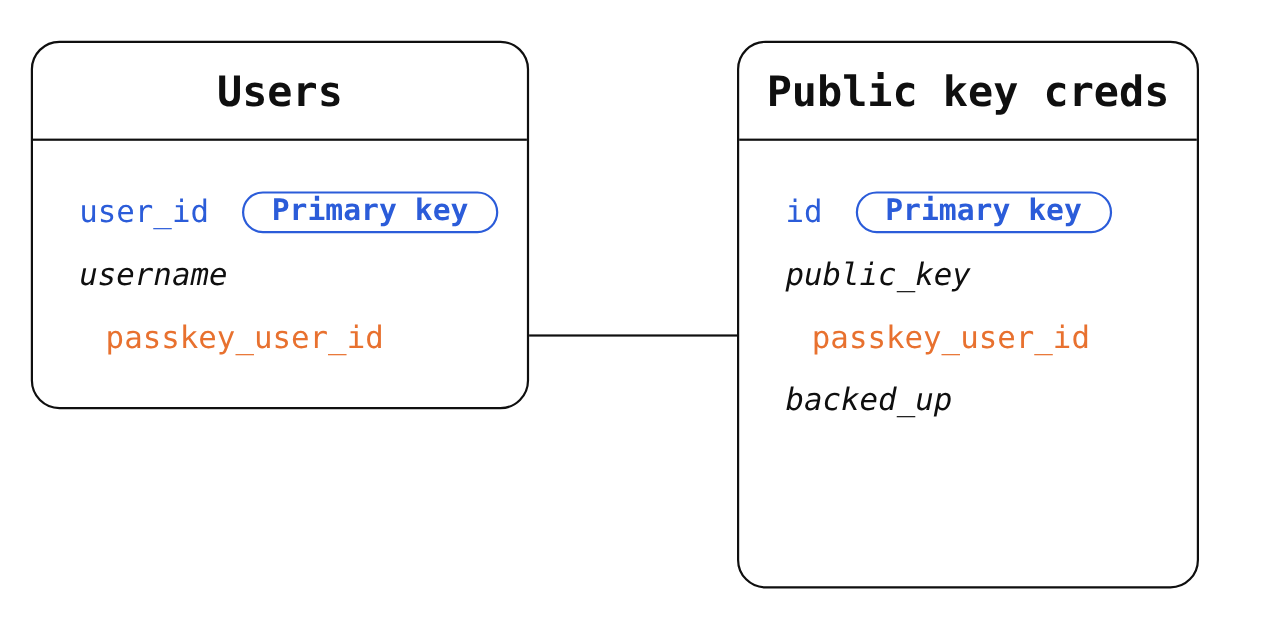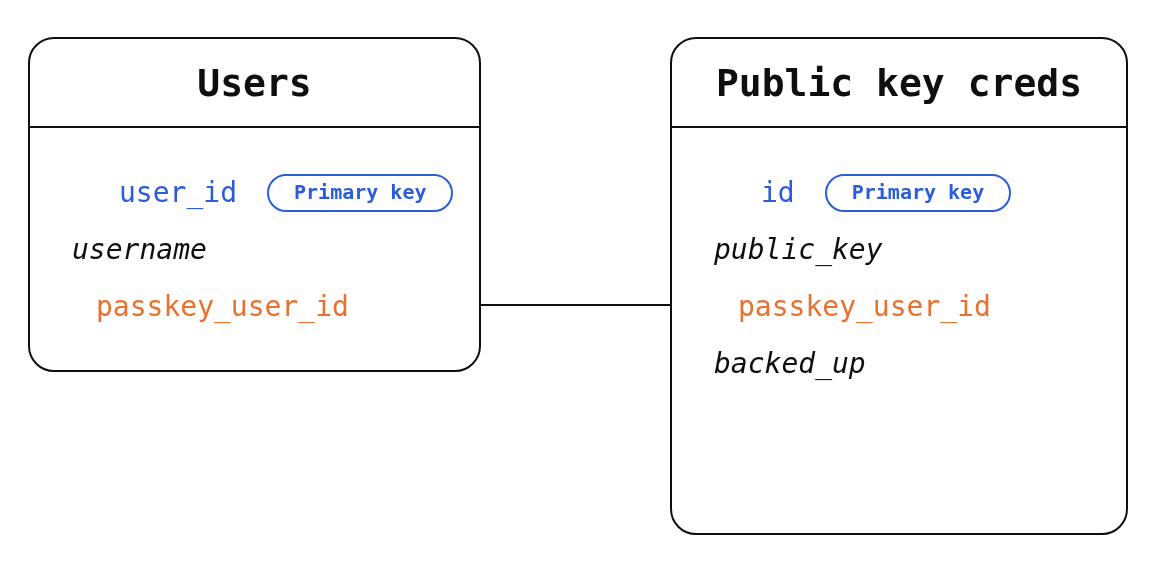--- a/index.html
+++ b/index.html
@@ -31,21 +31,21 @@
   }
   .entity-users {
     left: 28px;
     top: 37px;
     width: 453px;
     height: 335px;
   }
   .entity-creds {
     left: 670px;
     top: 37px;
-    width: 458px;
+    width: 420px;
     height: 498px;
   }
   .entity-title {
     height: 89px;
     flex: 0 0 auto;
     display: flex;
     align-items: center;
     justify-content: center;
     border-bottom: 2px solid var(--ink);
     font-size: 38px;
@@ -56,34 +56,34 @@
   .entity-fields {
     padding: 36px 10px 0 42px;
   }
   .field-row {
     height: 57px;
     display: flex;
     align-items: center;
     font-size: 28px;
     white-space: nowrap;
   }
-  .field-name.c-blue   { color: var(--blue); margin-left: 47px; }
+  .field-name.c-blue   { color: var(--blue); }
   .field-name.c-black  { color: var(--ink); font-style: italic; }
   .field-name.c-orange { color: var(--orange); margin-left: 24px; }
   .pk-badge {
     display: inline-flex;
     align-items: center;
     justify-content: center;
     margin-left: 30px;
     height: 38px;
     padding: 0 25px 2px 25px;
     border: 2px solid var(--blue);
     border-radius: 20px;
     color: var(--blue);
-    font-size: 20px;
+    font-size: 27px;
     font-weight: bold;
     white-space: nowrap;
   }
   .relationship-line {
     position: absolute;
     left: 481px;
     top: 304px;
     width: 189px;
     height: 2px;
     background: var(--ink);

